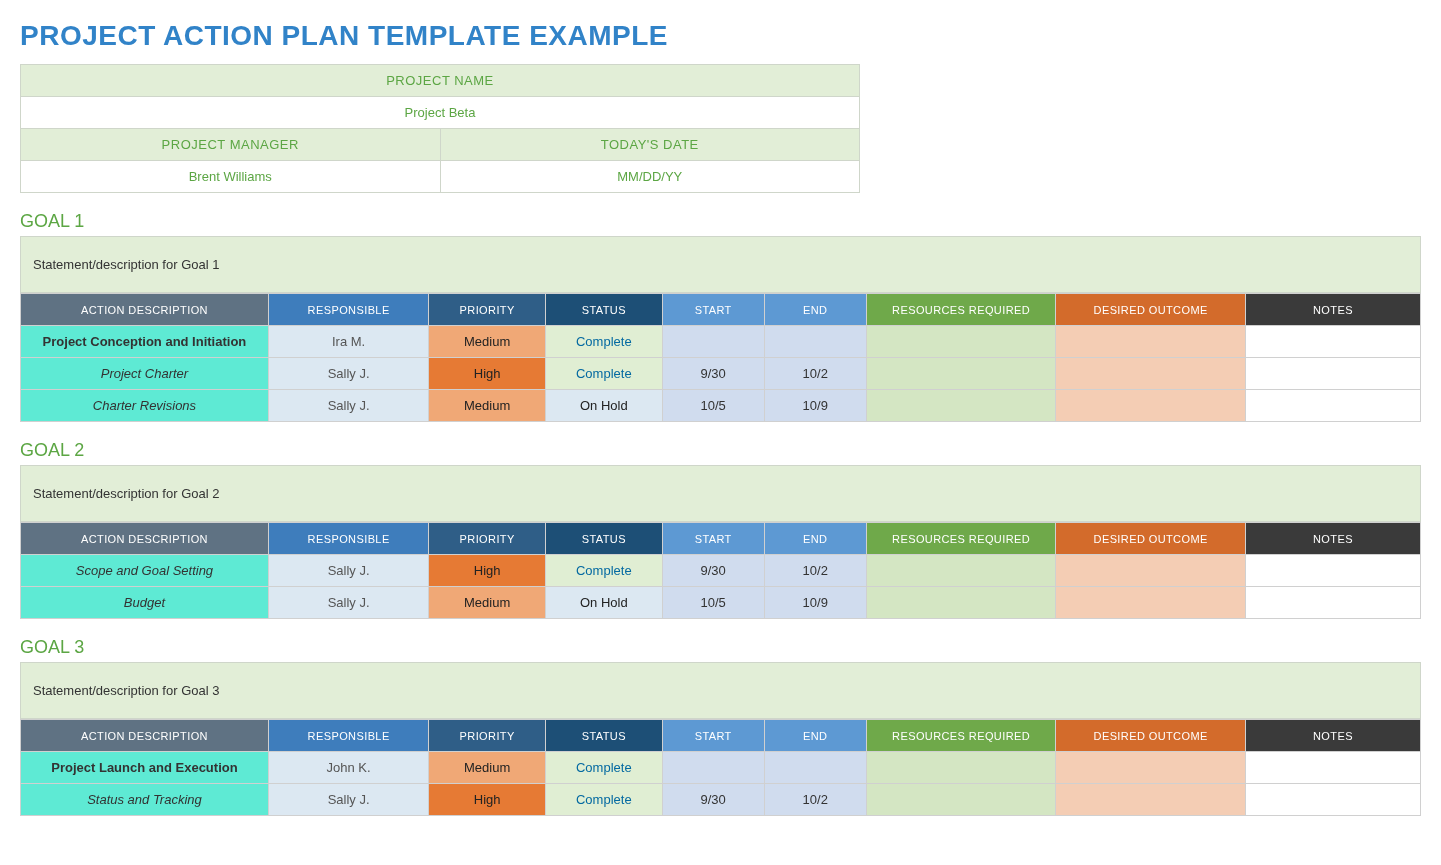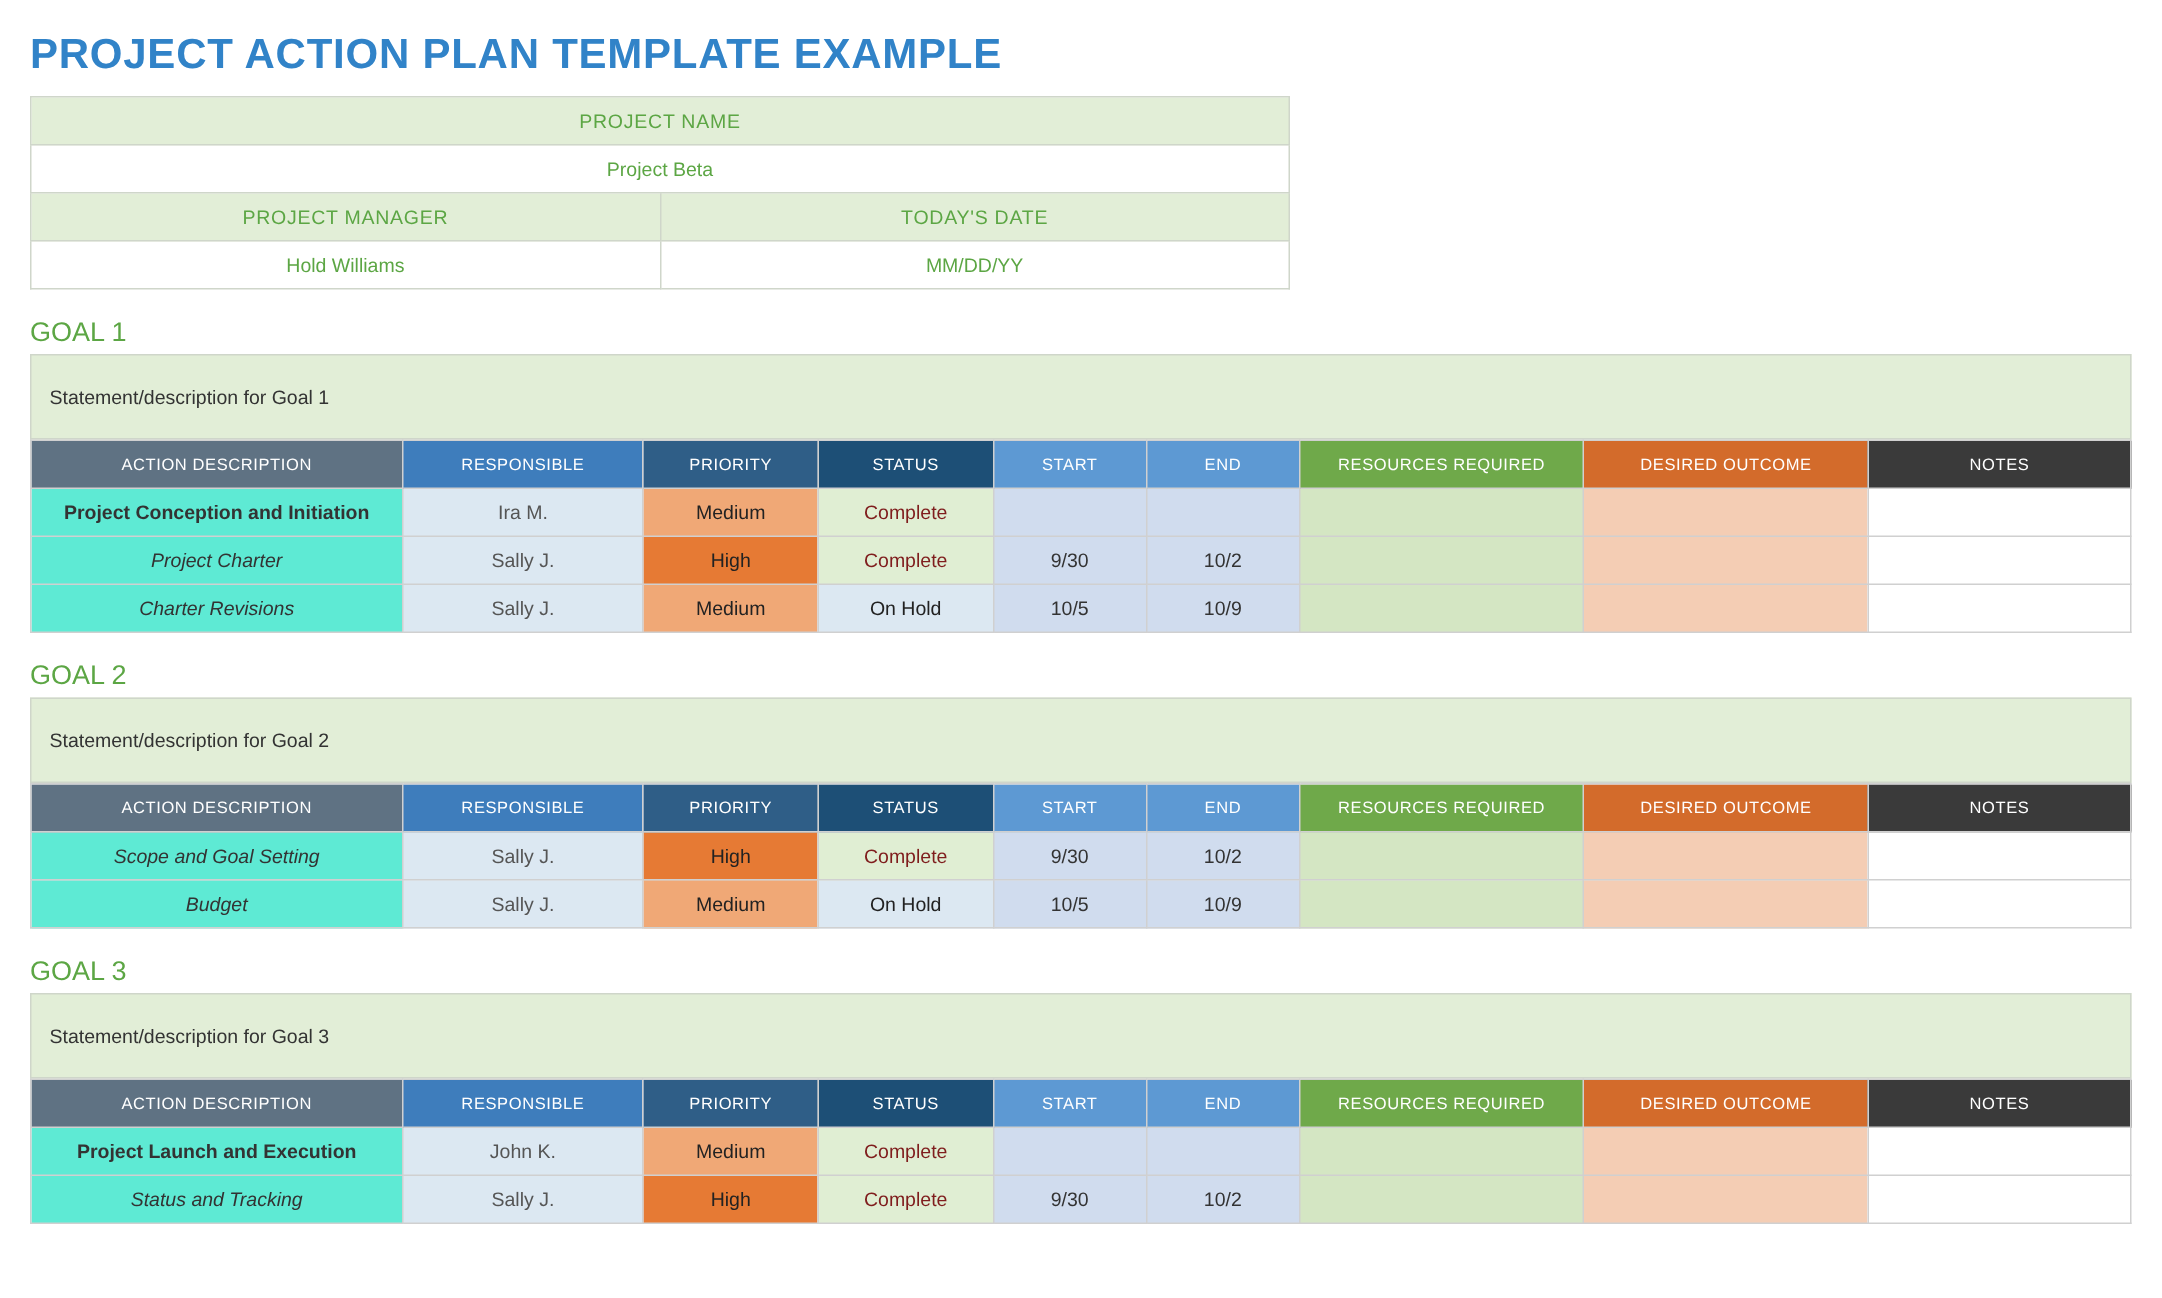--- a/index.html
+++ b/index.html
@@ -98,21 +98,21 @@
   td.c-res    { background:#d4e6c3; }
   td.c-out    { background:#f4cdb4; }
   td.c-notes  { background:#fff; }
 
   
   td.p-High   { background:#e67a34; color:#222; font-size:15px; }
   td.p-Medium { background:#f0a876; color:#222; font-size:15px; }
   td.p-Low    { background:#fbe0ce; color:#222; font-size:15px; }
 
   
-  td.s-Complete    { background:#e0eed3; color:#7f1d1d; font-size:15px; }
+  td.s-Complete    { background:#e0eed3; color:#0369a1; font-size:15px; }
   td.s-OnHold      { background:#dce8f2; color:#222; font-size:15px; }
   td.s-InProgress  { background:#fff2cc; color:#222; font-size:15px; }
 
   .goal-block { margin-bottom: 6px; }
 </style>
 </head>
 <body>
 
 <h1 class="page-title">PROJECT ACTION PLAN TEMPLATE EXAMPLE</h1>
 
@@ -122,21 +122,21 @@
     <td class="meta-hdr" colspan="2">PROJECT NAME</td>
   </tr>
   <tr>
     <td class="meta-val" colspan="2">Project Beta</td>
   </tr>
   <tr>
     <td class="meta-hdr" style="width:50%">PROJECT MANAGER</td>
     <td class="meta-hdr" style="width:50%">TODAY'S DATE</td>
   </tr>
   <tr>
-    <td class="meta-val">Hold Williams</td>
+    <td class="meta-val">Brent Williams</td>
     <td class="meta-val">MM/DD/YY</td>
   </tr>
 </tbody>
   </table>
 
 <div id="goals-container">
     <div class="goal-block">
       <div class="goal-title">GOAL 1</div>
       <div class="goal-stmt">Statement/description for Goal 1</div>
       <table class="grid">

